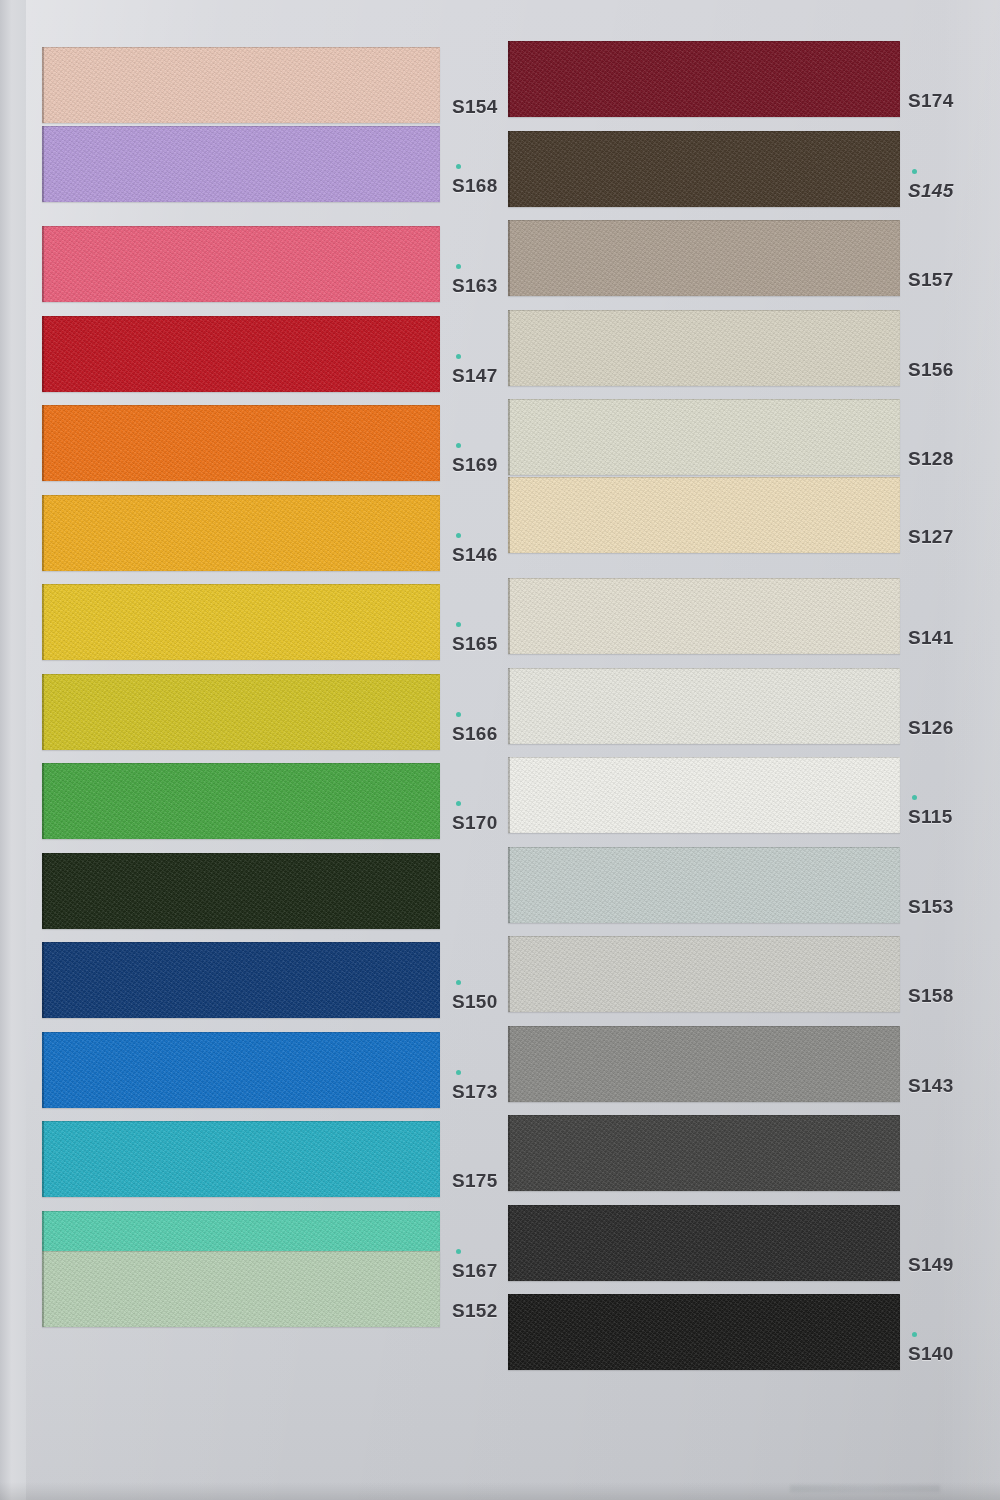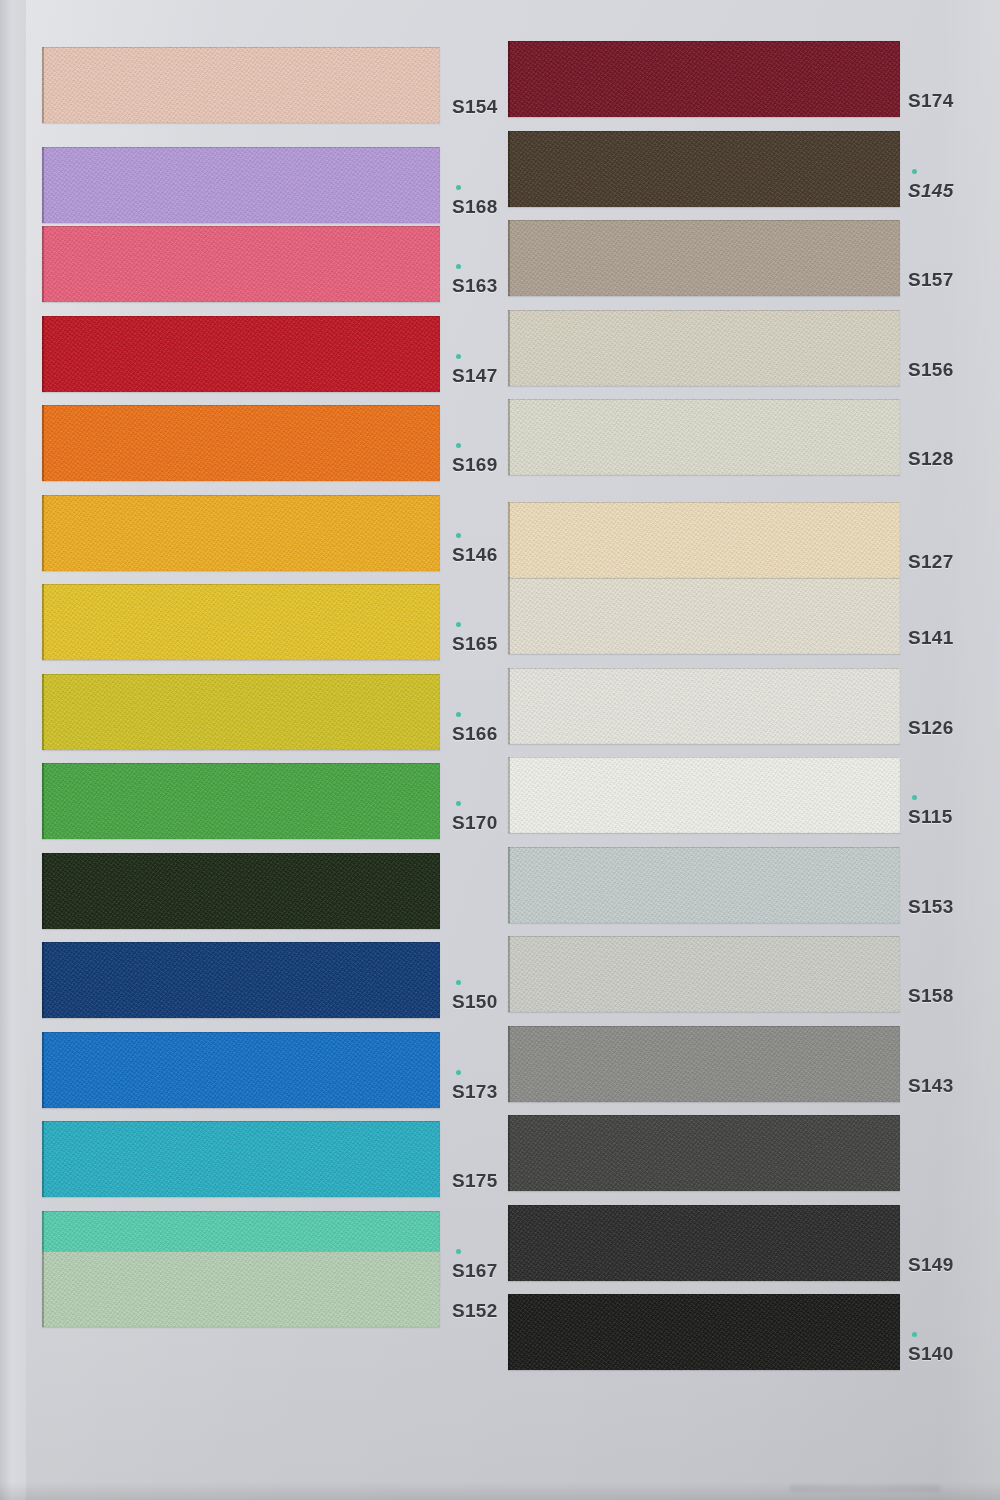--- a/index.html
+++ b/index.html
@@ -160,21 +160,21 @@
   <div class="column" id="col-left">
       <div class="row" style="top: 47px;">
         <div class="swatch-wrap">
           <div class="swatch" title="S154" style="background-color: rgb(232, 198, 182);"></div>
         </div>
         <div class="label-group">
           <span class="dot hidden" style="background: rgb(73, 191, 168);"></span>
           <span class="code">S154</span>
         </div>
       </div>
-      <div class="row" style="top: 147px;">
+      <div class="row" style="top: 126px;">
         <div class="swatch-wrap">
           <div class="swatch" title="S168" style="background-color: rgb(180, 154, 216);"></div>
         </div>
         <div class="label-group">
           <span class="dot" style="background: rgb(73, 191, 168);"></span>
           <span class="code">S168</span>
         </div>
       </div>
       <div class="row" style="top: 226px;">
         <div class="swatch-wrap">
@@ -329,21 +329,21 @@
       </div>
       <div class="row" style="top: 399px;">
         <div class="swatch-wrap">
           <div class="swatch" title="S128" style="background-color: rgb(219, 219, 204);"></div>
         </div>
         <div class="label-group">
           <span class="dot hidden" style="background: rgb(73, 191, 168);"></span>
           <span class="code">S128</span>
         </div>
       </div>
-      <div class="row" style="top: 502px;">
+      <div class="row" style="top: 477px;">
         <div class="swatch-wrap">
           <div class="swatch" title="S127" style="background-color: rgb(236, 220, 186);"></div>
         </div>
         <div class="label-group">
           <span class="dot hidden" style="background: rgb(73, 191, 168);"></span>
           <span class="code">S127</span>
         </div>
       </div>
       <div class="row" style="top: 578px;">
         <div class="swatch-wrap">

